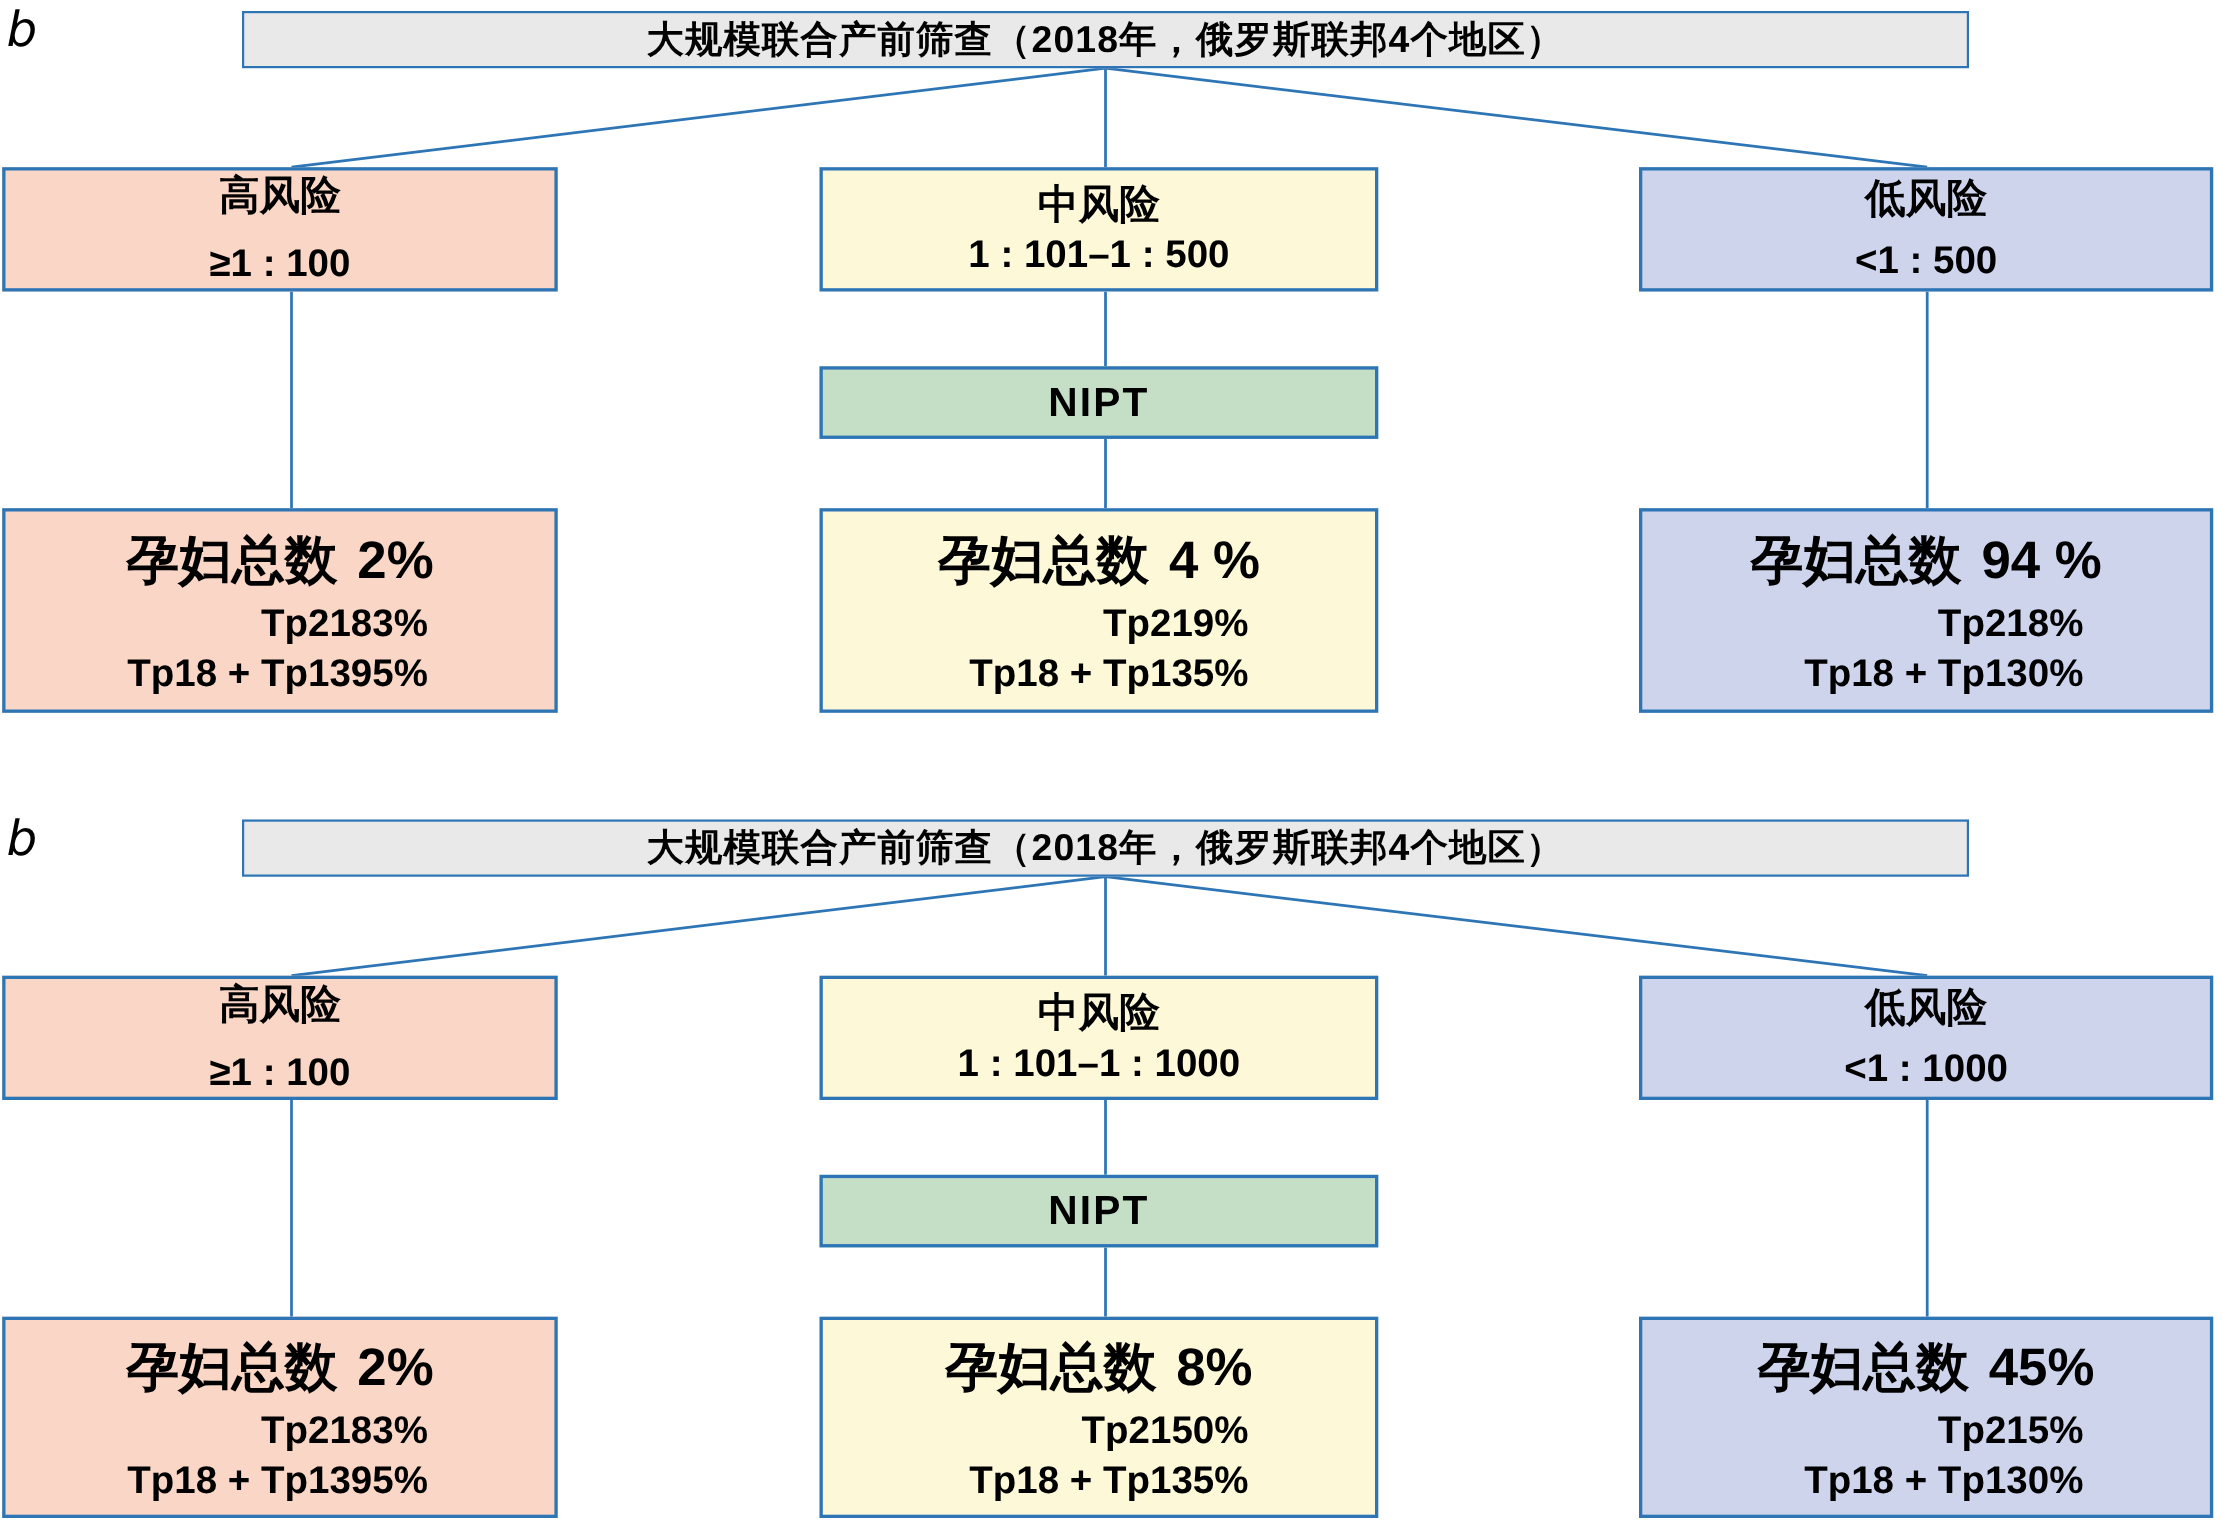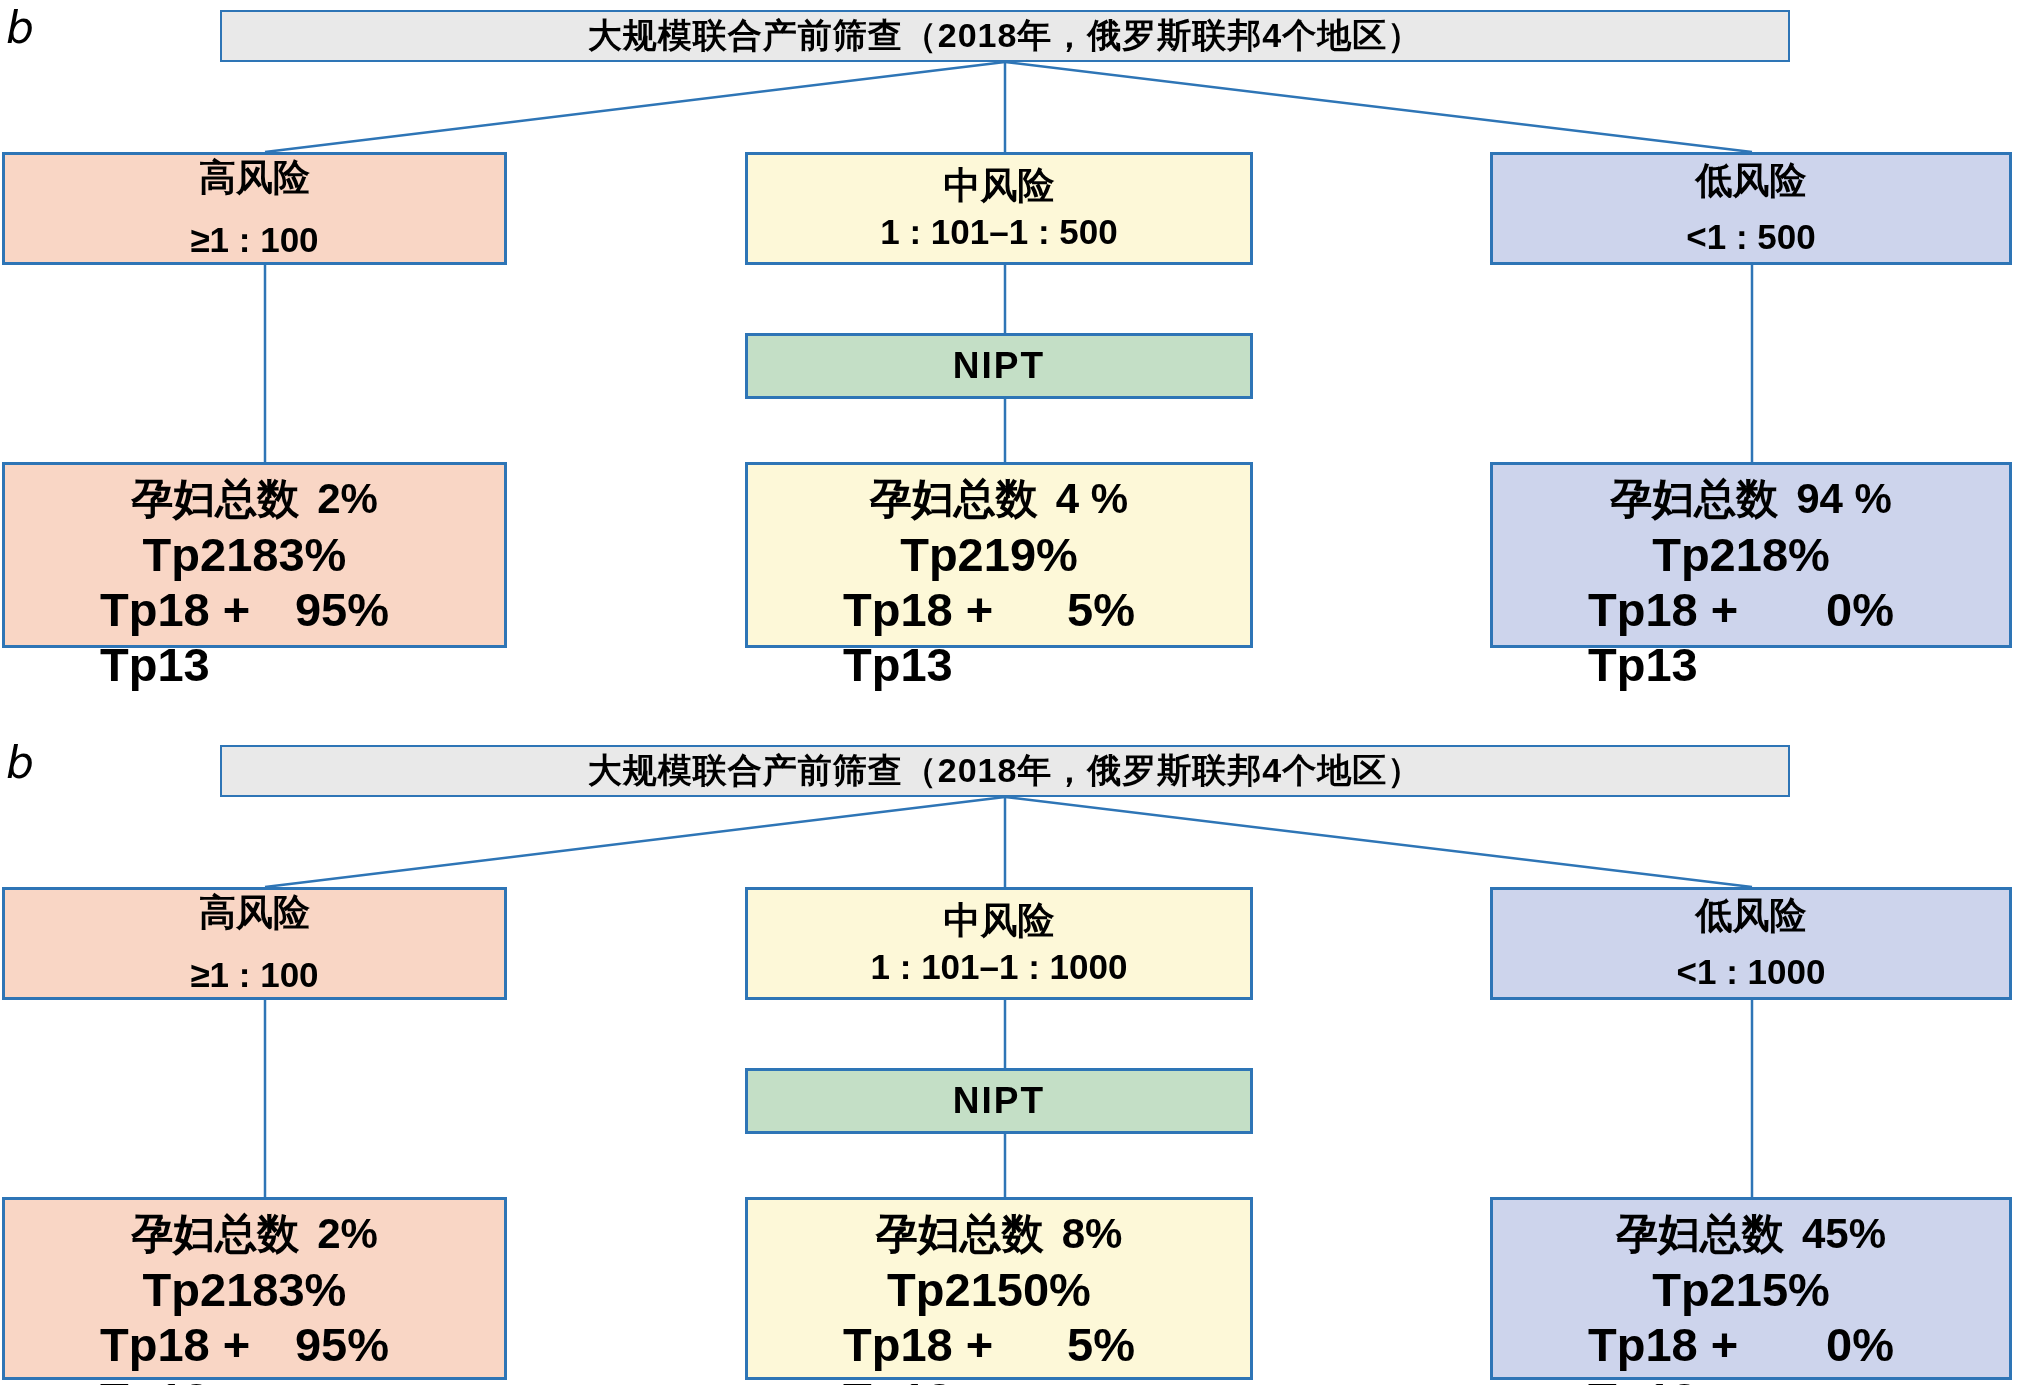--- a/index.html
+++ b/index.html
@@ -20,23 +20,23 @@
   .risk.high{background:var(--high-bg);gap:21px;} .risk.mid{background:var(--mid-bg);}
   .risk.low{background:var(--low-bg);gap:15px;}
   .risk-title{font-size:37px;font-weight:bold;line-height:1.15;}
   .risk-range{font-size:35px;font-weight:bold;line-height:1.15;}
   .nipt{background:var(--nipt-bg);}
   .nipt span{font-size:37px;font-weight:bold;letter-spacing:2px;}
   .stats{justify-content:space-evenly;align-items:stretch;padding:6px 0;}
   .stats.high{background:var(--high-bg);} .stats.mid{background:var(--mid-bg);}
   .stats.low{background:var(--low-bg);}
   .stats-header{display:flex;justify-content:center;align-items:baseline;gap:18px;
-                font-size:42px;font-weight:bold;}
-  .stat-row{display:flex;justify-content:center;align-items:baseline;
-            padding:0 115px 0 95px;font-size:47px;font-weight:bold;}
+                font-size:48px;font-weight:bold;}
+  .stat-row{display:flex;justify-content:flex-end;align-items:baseline;
+            padding:0 115px 0 95px;font-size:35px;font-weight:bold;}
 </style>
 </head>
 <body>
 
 <div class="canvas">
 
   <svg class="wires" viewBox="0 0 2020 1385" xmlns="http://www.w3.org/2000/svg">
 
     <line x1="1005" y1="62" x2="265" y2="152" stroke="#2e75b6" stroke-width="2.5"></line>
     <line x1="1005" y1="62" x2="1005" y2="152" stroke="#2e75b6" stroke-width="2.5"></line>

